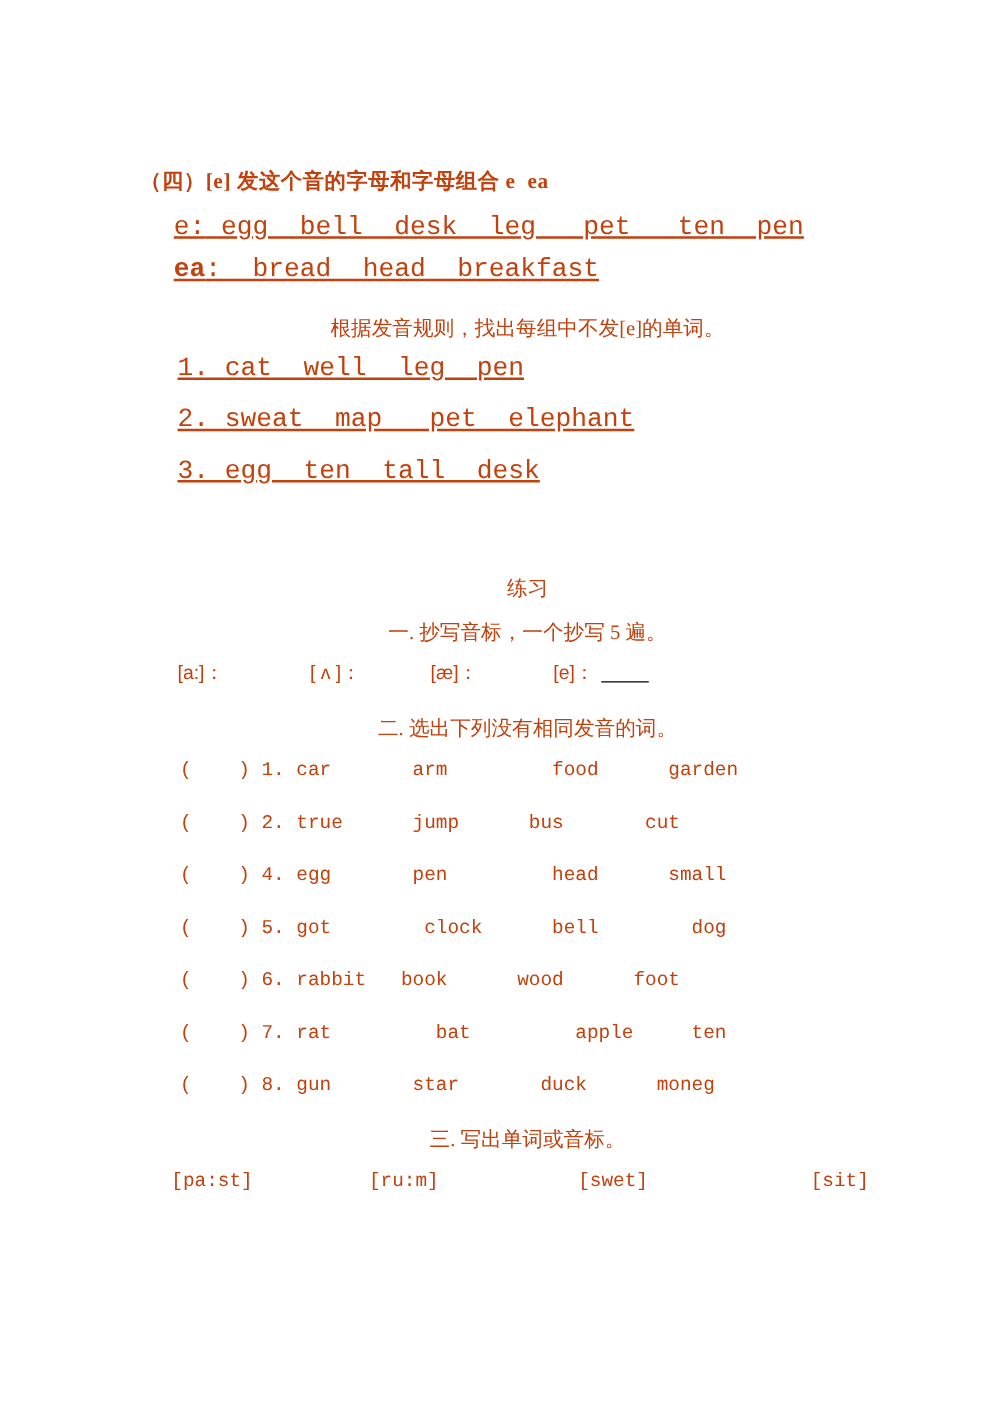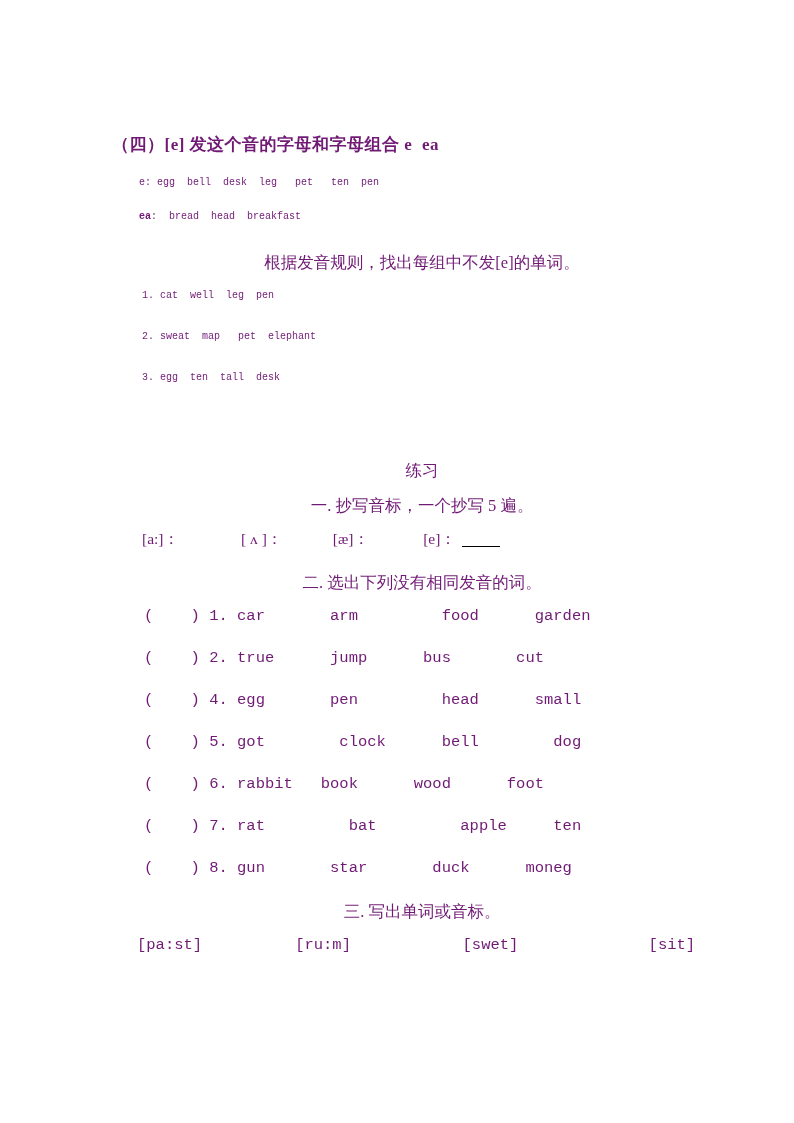--- a/index.html
+++ b/index.html
@@ -7,21 +7,21 @@
     padding: 0;
     background: #ffffff;
   }
   .page {
     position: relative;
     width: 794px;
     height: 1123px;
     background: #ffffff;
     margin: 0 auto;
     overflow: hidden;
-    color: #701a75;
+    color: #c2410c;
     font-family: "Liberation Serif", "DejaVu Serif", serif;
   }
   .content {
     position: absolute;
     left: 112px;
     top: 132px;
     width: 620px;
   }
 
   
@@ -31,24 +31,25 @@
     font-weight: bold;
     letter-spacing: 0.5px;
     line-height: 26px;
     white-space: pre;
     margin: 0 0 14px 0;
   }
 
   
   .mono-line {
     font-family: "Liberation Mono", "DejaVu Sans Mono", monospace;
-    font-size: 10px;
+    font-size: 21px;
     line-height: 22px;
     white-space: pre;
     margin: 0;
+    text-decoration: underline;
   }
   .indent1 { padding-left: 27px; }
   .indent2 { padding-left: 30px; }
 
   .row-gap { margin-bottom: 19px; }
   .row-gap-sm { margin-bottom: 12px; }
 
   .bold { font-weight: bold; }
 
   
@@ -60,21 +61,21 @@
     margin: 0;
     text-align: center;
   }
 
   .spacer-lg { height: 50px; }
   .spacer-md { height: 20px; }
   .spacer-sm { height: 10px; }
 
   
   .phon-row {
-    font-family: Liberation Serif, serif;
+    font-family: Liberation Sans, sans-serif;
     font-size: 15.5px;
     line-height: 22px;
     white-space: pre;
     padding-left: 30px;
     margin: 0;
     position: relative;
   }
   .blank-underline {
     display: inline-block;
     width: 38px;

